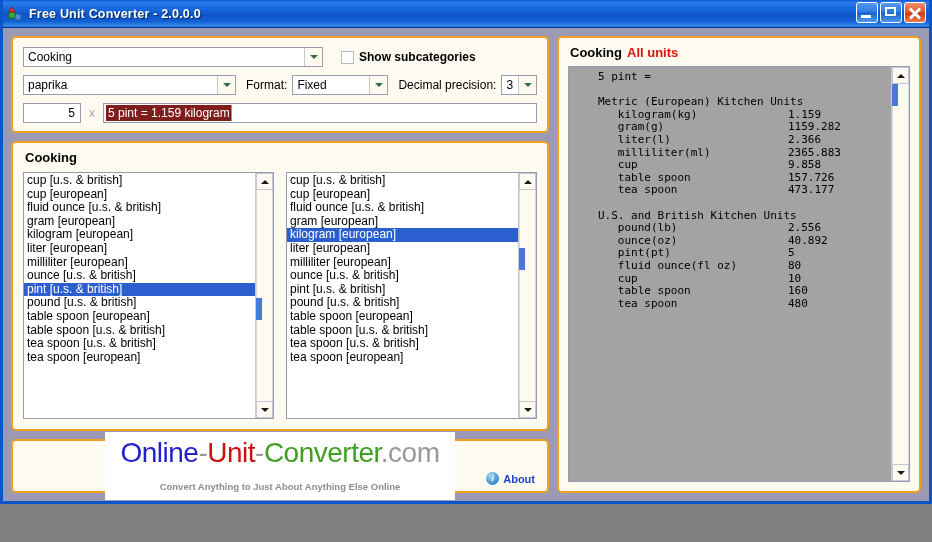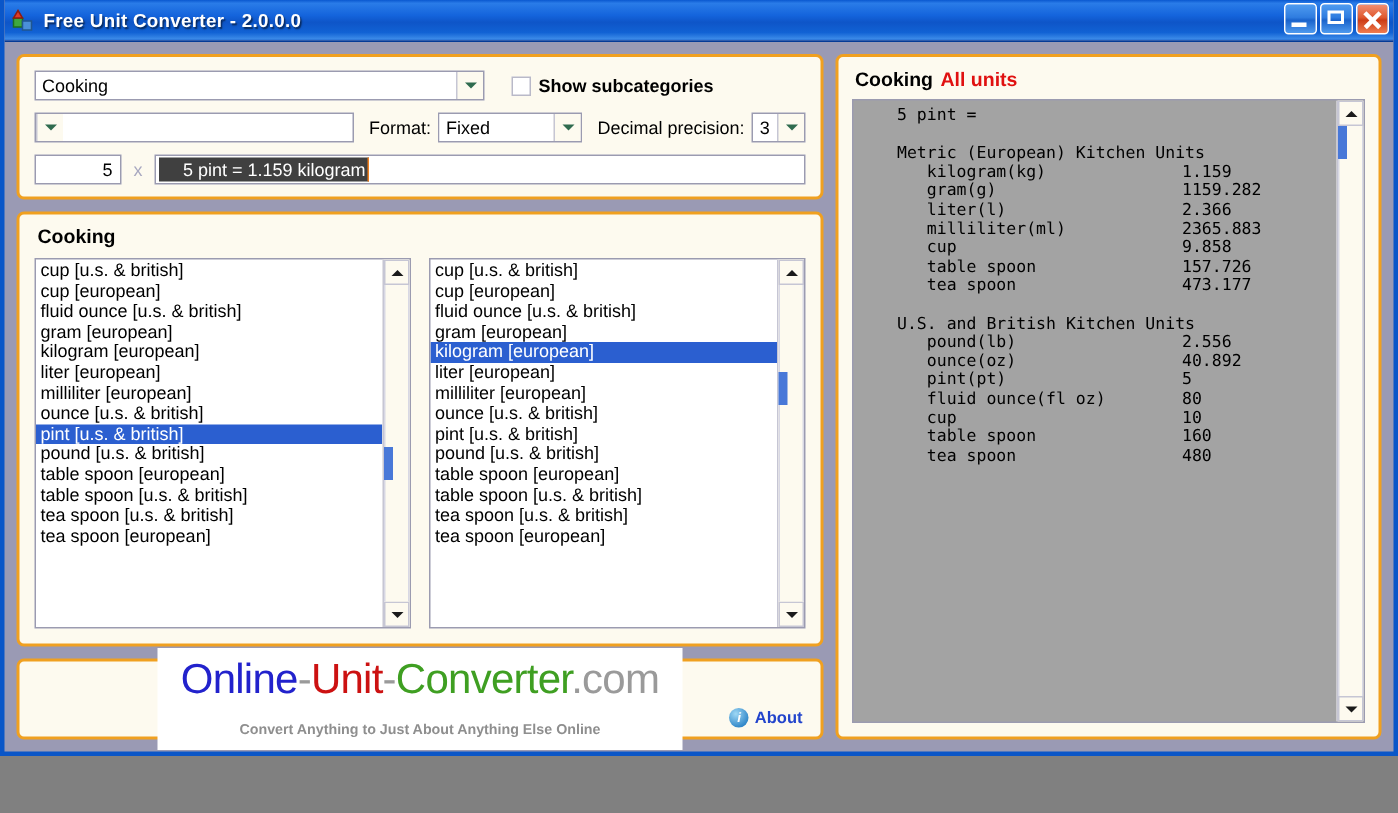--- a/index.html
+++ b/index.html
@@ -202,24 +202,24 @@
     height: 20px;
     border: 1px solid #9b9bb0;
     background: #fff;
     box-sizing: border-box;
     display: flex;
     align-items: center;
     padding: 0 2px;
     overflow: hidden;
   }
   #result-sel {
-    background: #404040;
+    background: #7f1d1d;
     color: #ffffff;
     font-size: 12px;
-    padding: 1px 1px 1px 16px;
+    padding: 1px 1px 1px 2px;
     white-space: nowrap;
     border-right: 1px solid #f08020;
   }
 
   
   #lists-panel {
     flex: 0 0 auto;
     padding: 6px 10px 10px 10px;
   }
   #lists-title {
@@ -439,20 +439,21 @@
               </div>
           </div>
           <div class="chk-wrap">
             <span class="chk"></span>
             <span class="lbl">Show subcategories</span>
           </div>
         </div>
 
         <div class="row">
           <div class="combo" id="sub-combo">
+            <div class="val">paprika</div>
             <div class="arrow">
                 <i></i>
               </div>
           </div>
           <span class="inline-lbl">Format:</span>
           <div class="combo" id="fmt-combo">
             <div class="val">Fixed</div>
             <div class="arrow">
                 <i></i>
               </div>

